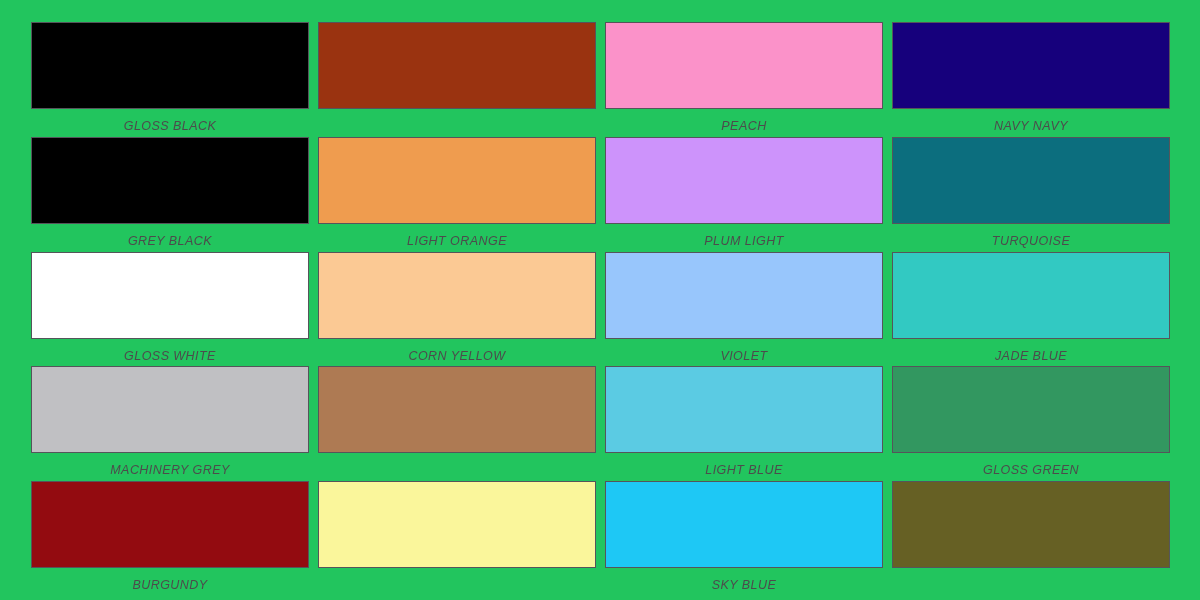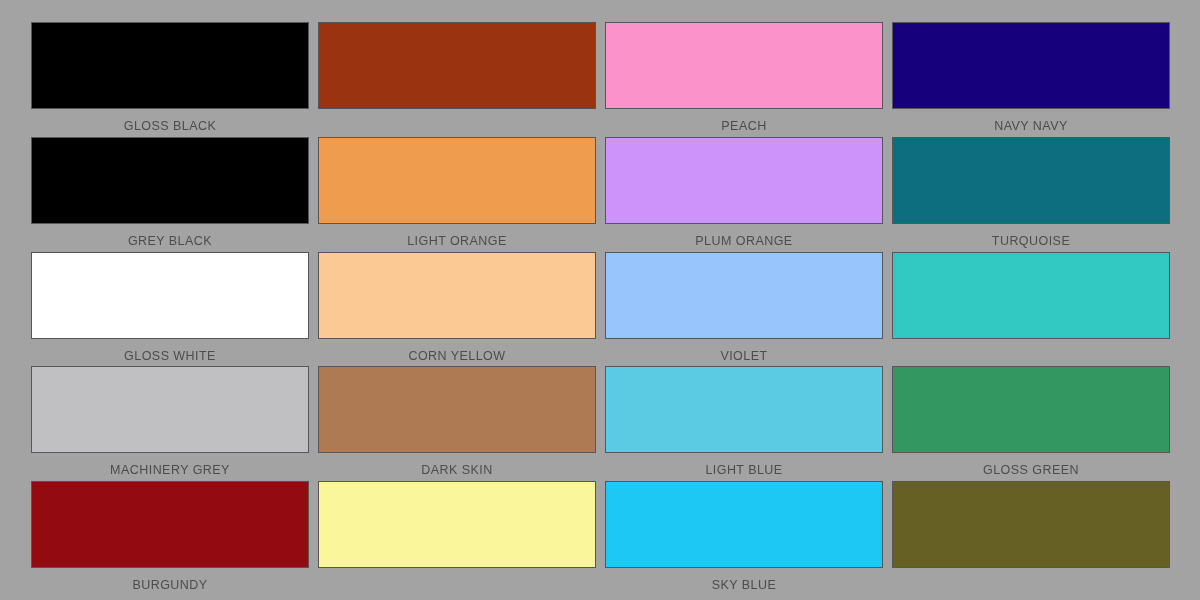--- a/index.html
+++ b/index.html
@@ -45,21 +45,21 @@
     color: #4c4c4c;
     line-height: 1;
     padding-top: 11px;
     font-family: "Liberation Sans", sans-serif;
     white-space: nowrap;
   }
 </style>
 </head>
 <body>
 
-<main id="swatch-grid" style="background: #a3a3a3;">
+<main id="swatch-grid" style="background: #22c55e; font-style: italic;">
     <div class="swatch-cell">
       <div class="swatch-chip" style="background-color: rgb(0, 0, 0); border-color: rgb(85, 85, 90);"></div>
       <div class="swatch-label">GLOSS BLACK</div>
     </div>
     <div class="swatch-cell">
       <div class="swatch-chip" style="background-color: rgb(154, 51, 16); border-color: rgb(85, 85, 90);"></div>
     </div>
     <div class="swatch-cell">
       <div class="swatch-chip" style="background-color: rgb(251, 146, 201); border-color: rgb(85, 85, 90);"></div>
       <div class="swatch-label">PEACH</div>
@@ -71,48 +71,48 @@
     <div class="swatch-cell">
       <div class="swatch-chip" style="background-color: rgb(0, 0, 0); border-color: rgb(85, 85, 90);"></div>
       <div class="swatch-label">GREY BLACK</div>
     </div>
     <div class="swatch-cell">
       <div class="swatch-chip" style="background-color: rgb(239, 156, 79); border-color: rgb(85, 85, 90);"></div>
       <div class="swatch-label">LIGHT ORANGE</div>
     </div>
     <div class="swatch-cell">
       <div class="swatch-chip" style="background-color: rgb(205, 147, 251); border-color: rgb(85, 85, 90);"></div>
-      <div class="swatch-label">PLUM ORANGE</div>
+      <div class="swatch-label">PLUM LIGHT</div>
     </div>
     <div class="swatch-cell">
       <div class="swatch-chip" style="background-color: rgb(12, 110, 126); border-color: rgb(85, 85, 90);"></div>
       <div class="swatch-label">TURQUOISE</div>
     </div>
     <div class="swatch-cell">
       <div class="swatch-chip" style="background-color: rgb(255, 255, 255); border-color: rgb(85, 85, 90);"></div>
       <div class="swatch-label">GLOSS WHITE</div>
     </div>
     <div class="swatch-cell">
       <div class="swatch-chip" style="background-color: rgb(251, 201, 148); border-color: rgb(85, 85, 90);"></div>
       <div class="swatch-label">CORN YELLOW</div>
     </div>
     <div class="swatch-cell">
       <div class="swatch-chip" style="background-color: rgb(152, 198, 252); border-color: rgb(85, 85, 90);"></div>
       <div class="swatch-label">VIOLET</div>
     </div>
     <div class="swatch-cell">
       <div class="swatch-chip" style="background-color: rgb(50, 201, 194); border-color: rgb(85, 85, 90);"></div>
+      <div class="swatch-label">JADE BLUE</div>
     </div>
     <div class="swatch-cell">
       <div class="swatch-chip" style="background-color: rgb(192, 192, 195); border-color: rgb(85, 85, 90);"></div>
       <div class="swatch-label">MACHINERY GREY</div>
     </div>
     <div class="swatch-cell">
       <div class="swatch-chip" style="background-color: rgb(174, 122, 83); border-color: rgb(85, 85, 90);"></div>
-      <div class="swatch-label">DARK SKIN</div>
     </div>
     <div class="swatch-cell">
       <div class="swatch-chip" style="background-color: rgb(91, 203, 227); border-color: rgb(85, 85, 90);"></div>
       <div class="swatch-label">LIGHT BLUE</div>
     </div>
     <div class="swatch-cell">
       <div class="swatch-chip" style="background-color: rgb(50, 151, 96); border-color: rgb(85, 85, 90);"></div>
       <div class="swatch-label">GLOSS GREEN</div>
     </div>
     <div class="swatch-cell">

